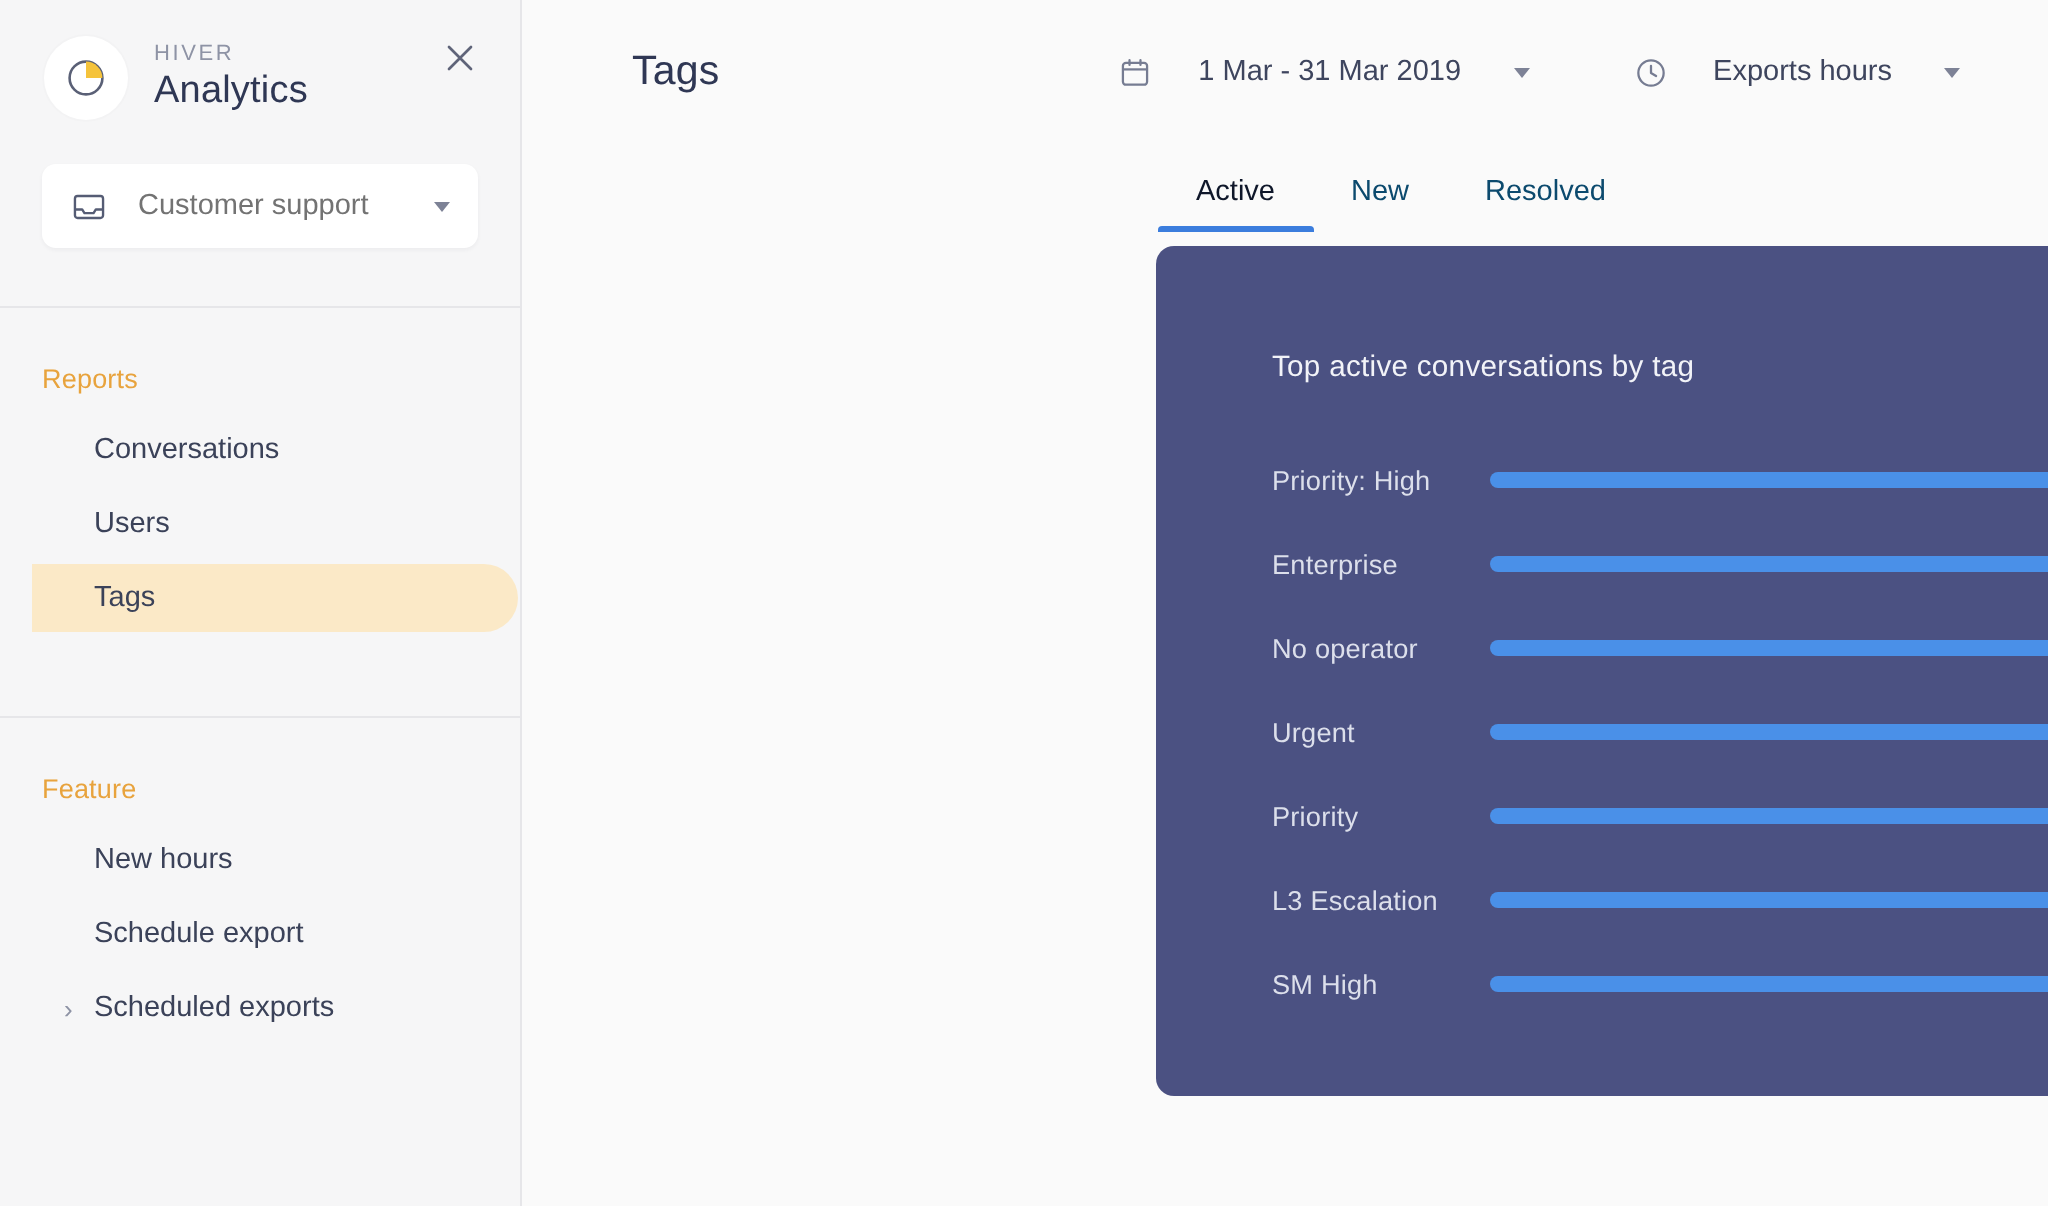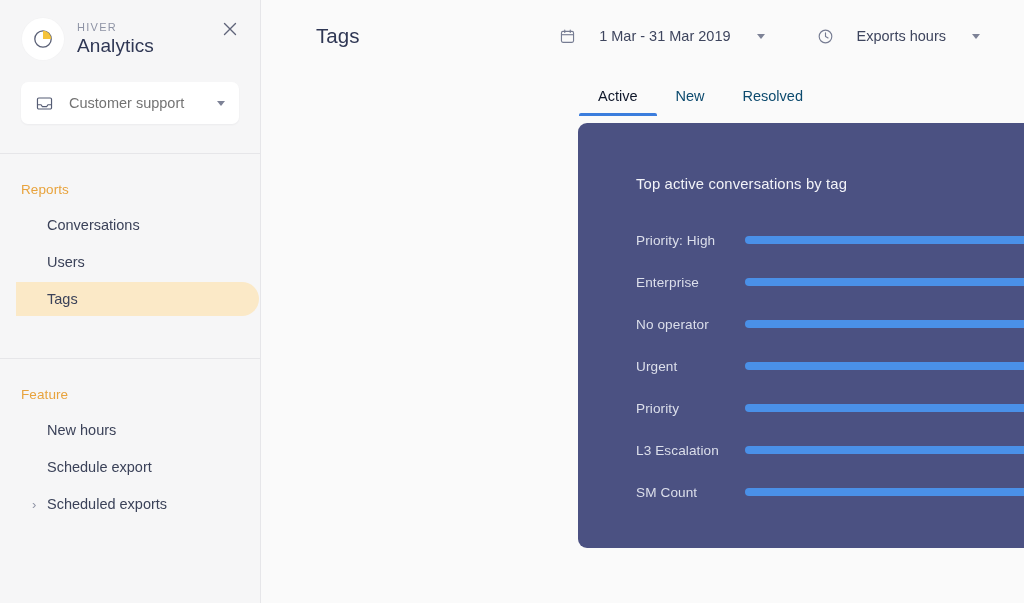--- a/index.html
+++ b/index.html
@@ -431,21 +431,21 @@
               <div class="bar" style="width: 326px; background: rgb(74, 144, 232);"></div>
             </div>
           </div>
           <div class="row">
             <div class="row-label">L3 Escalation</div>
             <div class="row-track">
               <div class="bar" style="width: 309px; background: rgb(74, 144, 232);"></div>
             </div>
           </div>
           <div class="row">
-            <div class="row-label">SM Count</div>
+            <div class="row-label">SM High</div>
             <div class="row-track">
               <div class="bar" style="width: 302px; background: rgb(74, 144, 232);"></div>
             </div>
           </div>
         </div>
     </div>
 
   </section>
 </div>
 

